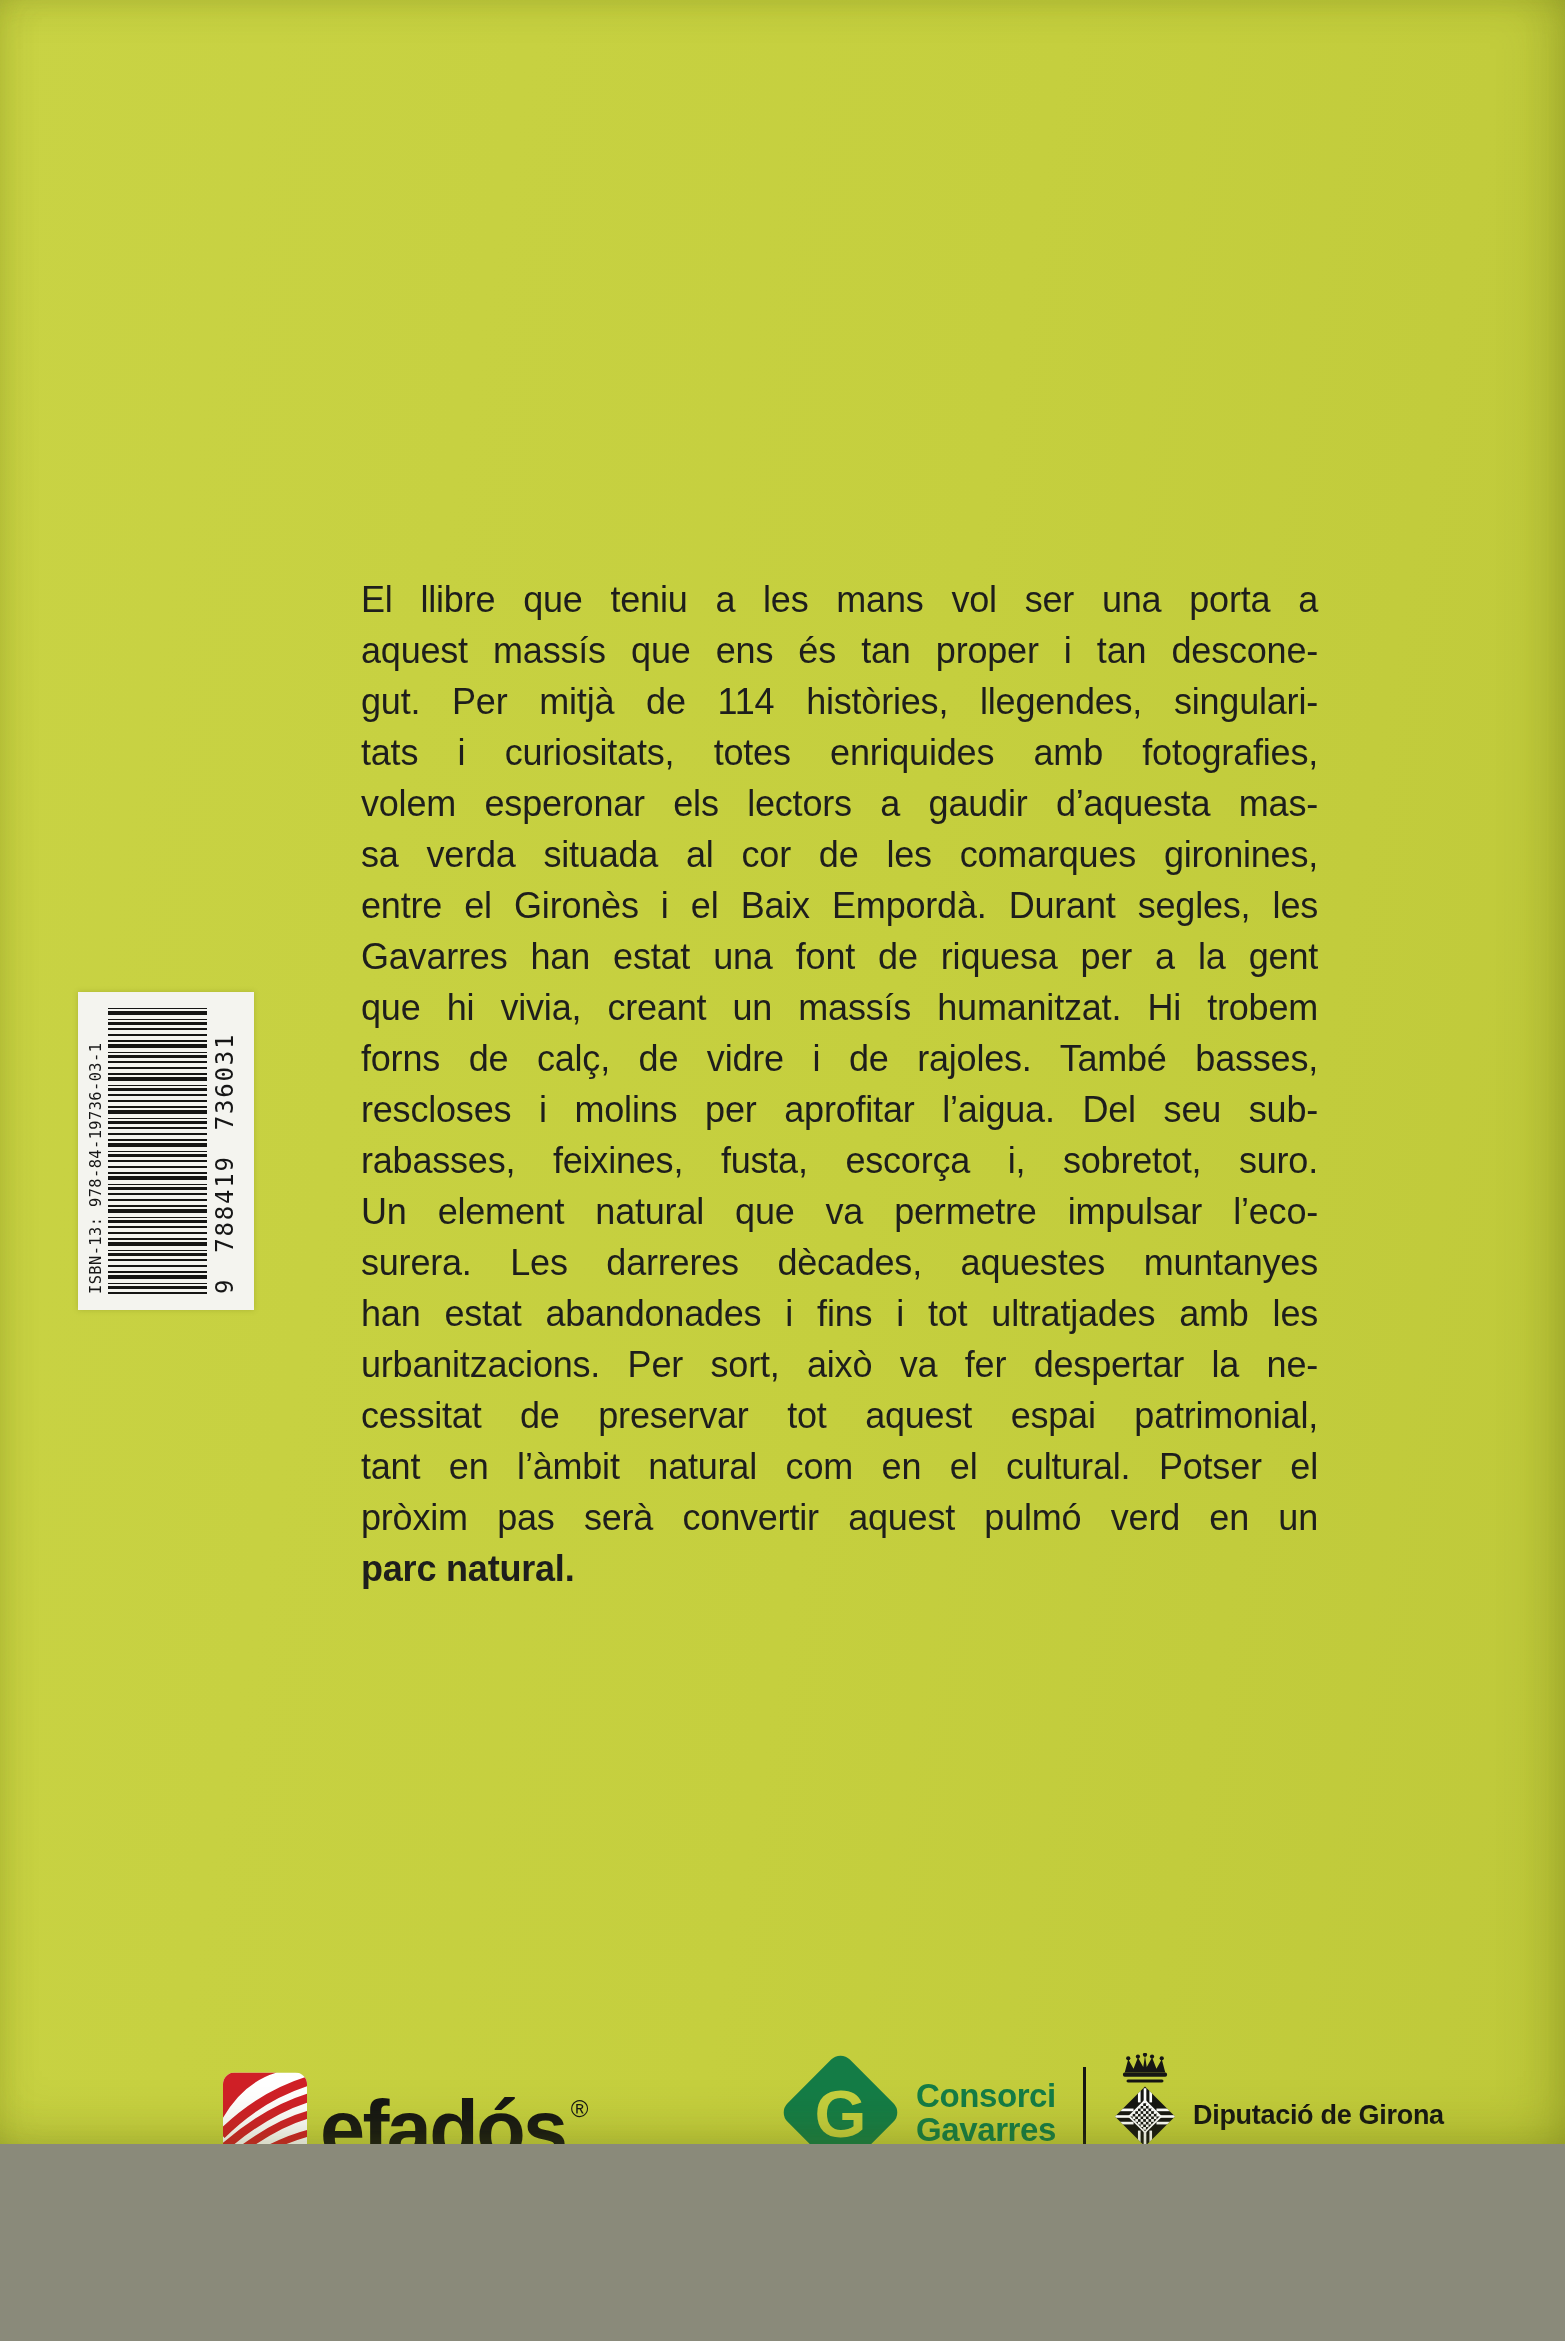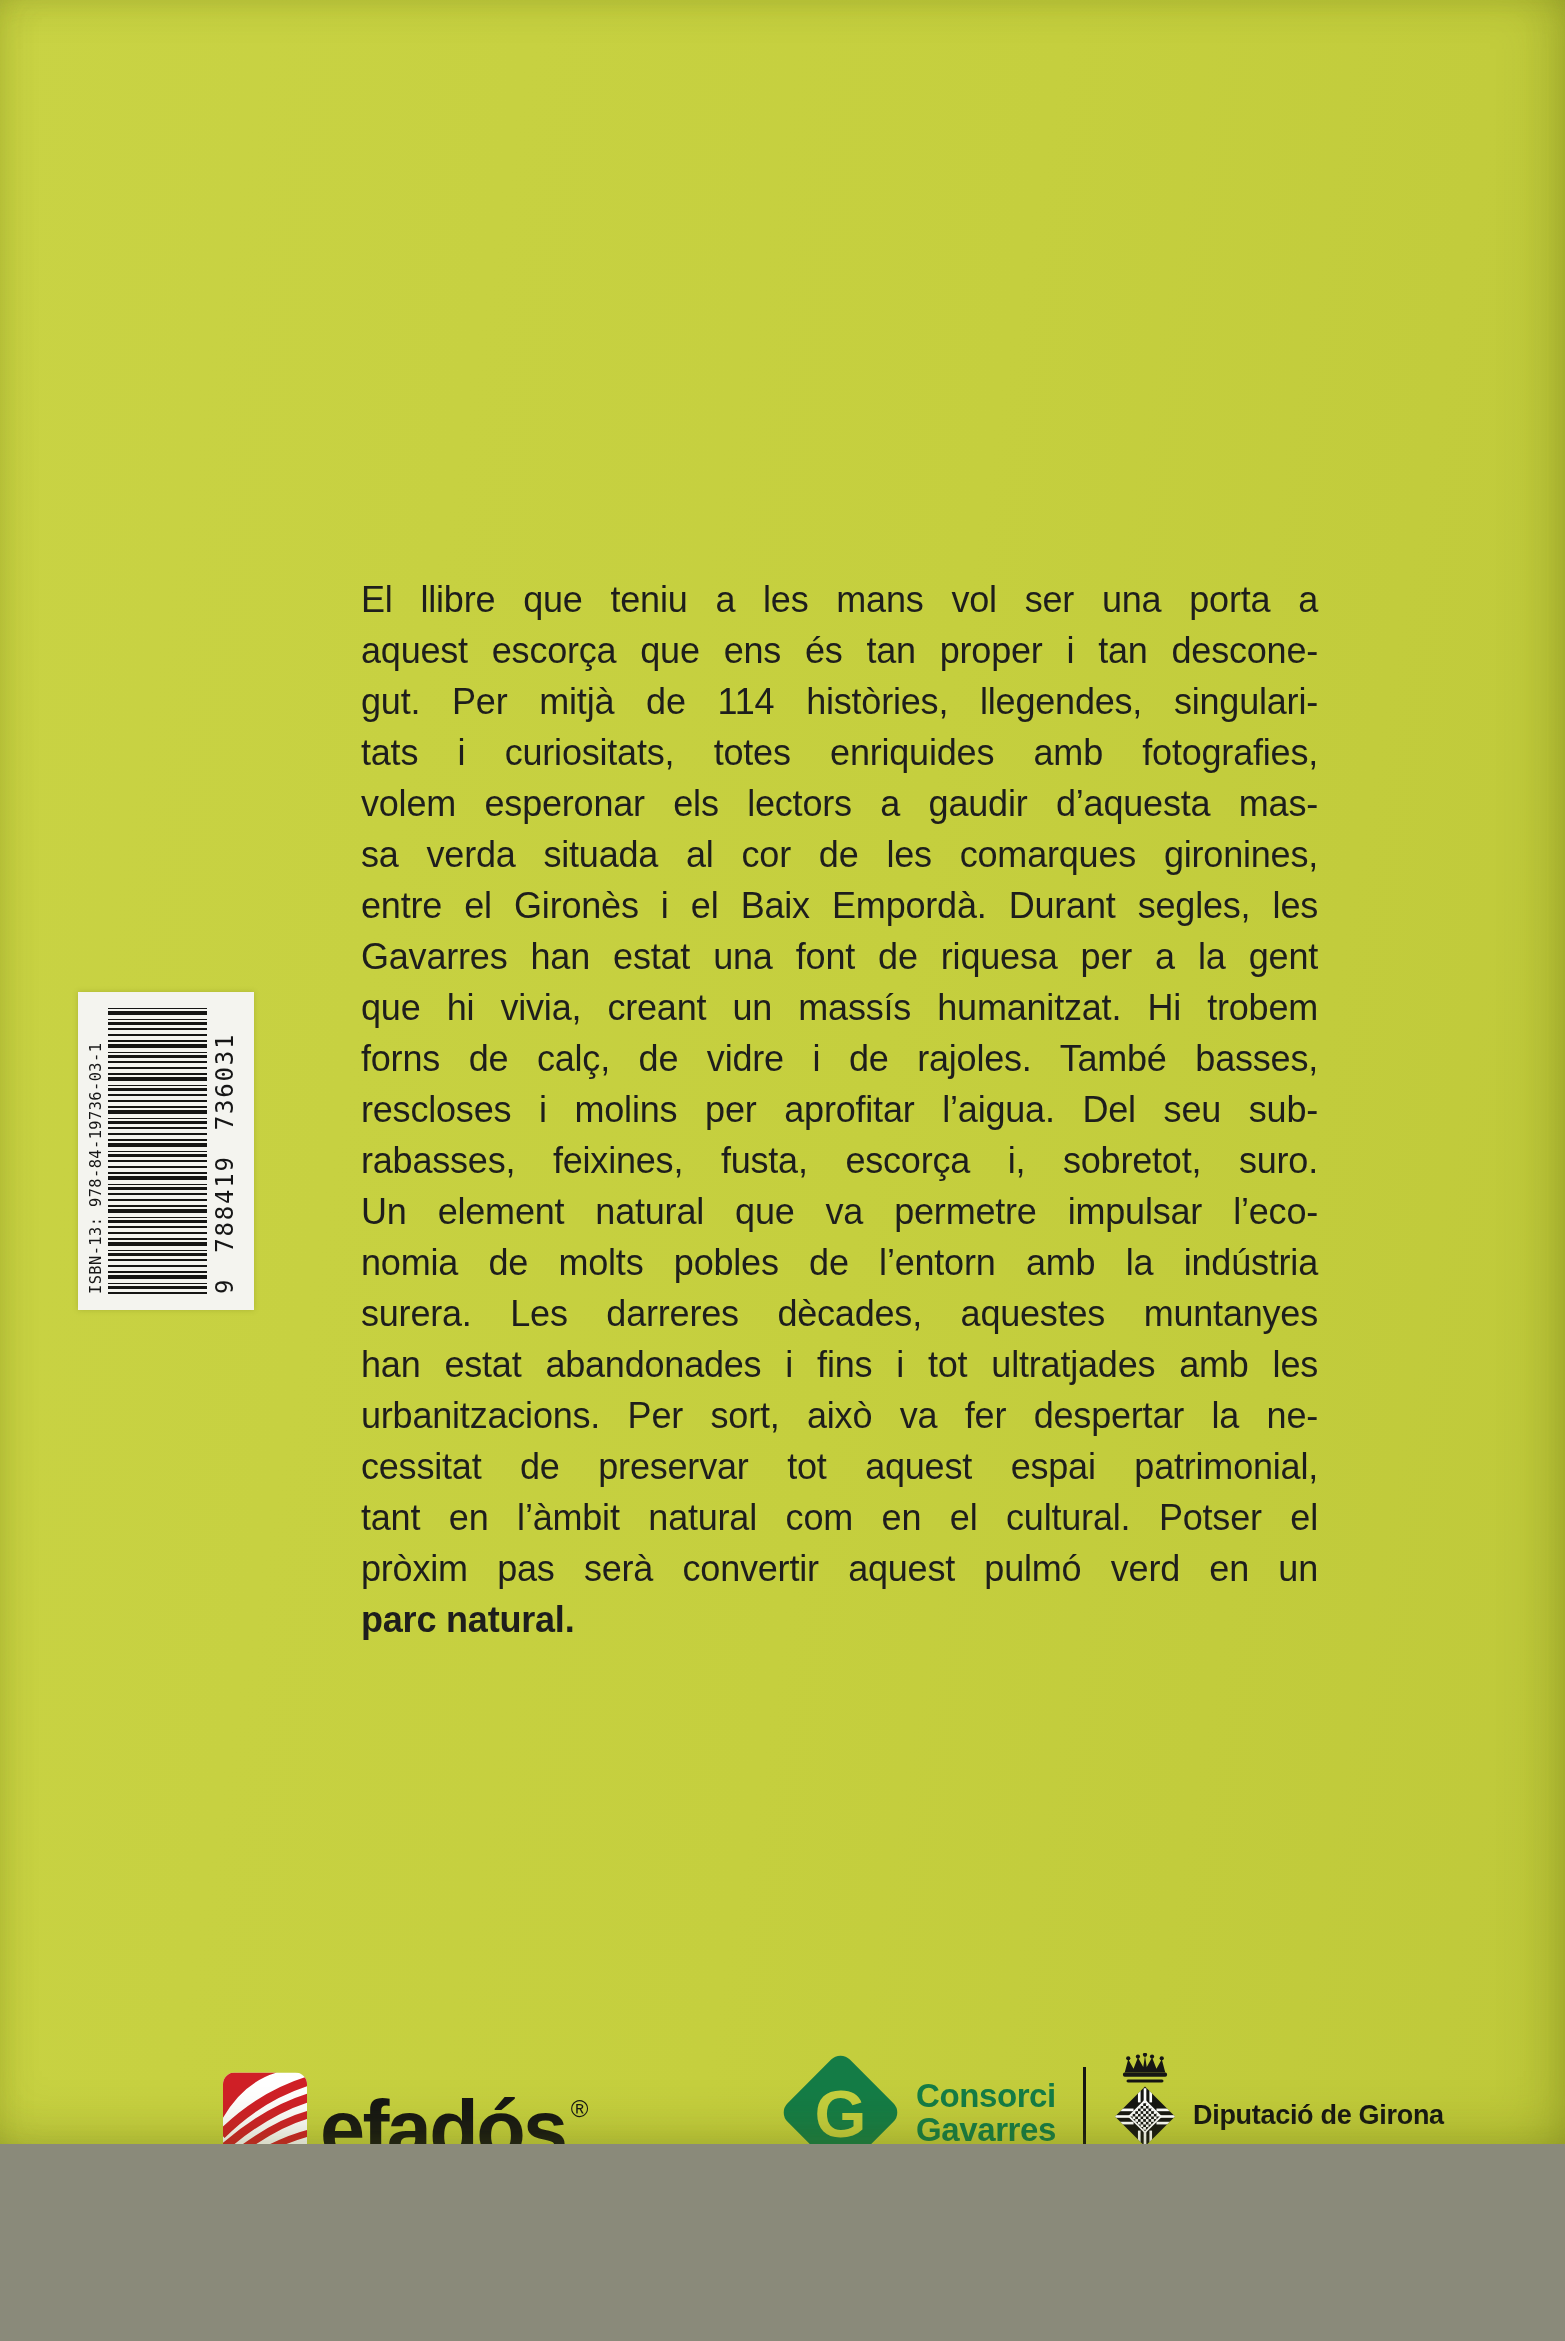--- a/index.html
+++ b/index.html
@@ -162,33 +162,32 @@
     white-space: nowrap;
   }
 </style>
 </head>
 <body>
 
 <div class="cover">
 
   <div class="blurb">
       <div class="text-line">El llibre que teniu a les mans vol ser una porta a</div>
-      <div class="text-line">aquest escorça que ens és tan proper i tan descone-</div>
+      <div class="text-line">aquest massís que ens és tan proper i tan descone-</div>
       <div class="text-line">gut. Per mitjà de 114 històries, llegendes, singulari-</div>
       <div class="text-line">tats i curiositats, totes enriquides amb fotografies,</div>
       <div class="text-line">volem esperonar els lectors a gaudir d’aquesta mas-</div>
       <div class="text-line">sa verda situada al cor de les comarques gironines,</div>
       <div class="text-line">entre el Gironès i el Baix Empordà. Durant segles, les</div>
       <div class="text-line">Gavarres han estat una font de riquesa per a la gent</div>
       <div class="text-line">que hi vivia, creant un massís humanitzat. Hi trobem</div>
       <div class="text-line">forns de calç, de vidre i de rajoles. També basses,</div>
       <div class="text-line">rescloses i molins per aprofitar l’aigua. Del seu sub-</div>
       <div class="text-line">rabasses, feixines, fusta, escorça i, sobretot, suro.</div>
       <div class="text-line">Un element natural que va permetre impulsar l’eco-</div>
-      <div class="text-line">nomia de molts pobles de l’entorn amb la indústria</div>
       <div class="text-line">surera. Les darreres dècades, aquestes muntanyes</div>
       <div class="text-line">han estat abandonades i fins i tot ultratjades amb les</div>
       <div class="text-line">urbanitzacions. Per sort, això va fer despertar la ne-</div>
       <div class="text-line">cessitat de preservar tot aquest espai patrimonial,</div>
       <div class="text-line">tant en l’àmbit natural com en el cultural. Potser el</div>
       <div class="text-line">pròxim pas serà convertir aquest pulmó verd en un</div>
       <div class="text-line">parc natural.</div>
     </div>
 
   <div class="barcode-label">

